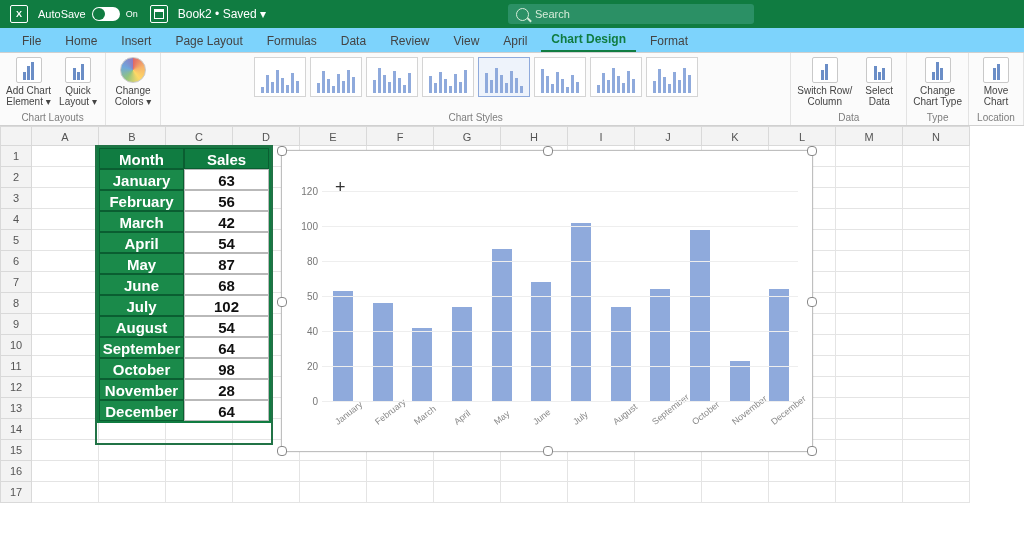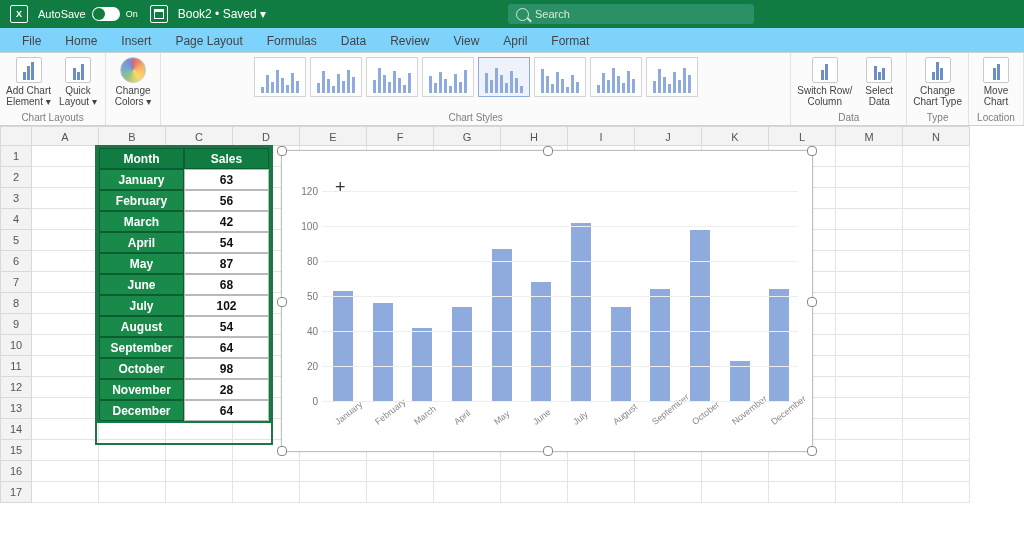--- a/index.html
+++ b/index.html
@@ -43,21 +43,21 @@
 .sheet{position:relative;height:calc(536px - 28px - 24px - 72px - 22px);overflow:hidden;}
 .colhdr{display:flex;height:20px;}
 .colhdr .rownum{width:30px;border:1px solid #d9d9d9;background:#f3f3f3;}
 .colhdr .ch{width:66px;border:1px solid #d9d9d9;border-left:none;background:#f3f3f3;text-align:center;font-size:11px;color:#555;line-height:20px;}
 .rows .r{display:flex;height:21px;}
 .r .rn{width:30px;border:1px solid #d9d9d9;border-top:none;background:#f3f3f3;text-align:center;font-size:11px;color:#555;line-height:21px;}
 .r .c{width:66px;border:1px solid #e4e4e4;border-top:none;border-left:none;background:#fff;}
 
 .datatbl{position:absolute;left:97px;top:20px;border:2px solid #107c41;}
 .datatbl .dh{display:flex;}
-.datatbl .dc{width:85px;height:21px;line-height:21px;text-align:center;font-size:12px;font-weight:600;box-sizing:border-box;}
+.datatbl .dc{width:85px;height:21px;line-height:21px;text-align:center;font-size:15px;font-weight:600;box-sizing:border-box;}
 .datatbl .dh .dc{background:#107c41;color:#fff;border:1px solid #0a5e31;}
 .datatbl .dr{display:flex;}
 .datatbl .dr .dc.m{background:#1a8a4a;color:#fff;border:1px solid #0a5e31;}
 .datatbl .dr .dc.v{background:#fff;color:#111;border:1px solid #b9b9b9;}
 .selbox{position:absolute;border:2px solid #217346;pointer-events:none;}
 
 .chartobj{position:absolute;left:281px;top:24px;width:530px;height:300px;background:#fff;border:1px solid #bfbfbf;box-shadow:0 0 0 1px rgba(0,0,0,0.04);}
 .handle{position:absolute;width:8px;height:8px;border:1px solid #888;background:#fff;border-radius:4px;}
 .h-tl{left:-5px;top:-5px}.h-tr{right:-5px;top:-5px}.h-bl{left:-5px;bottom:-5px}.h-br{right:-5px;bottom:-5px}
 .h-tc{left:50%;top:-5px;margin-left:-4px}.h-bc{left:50%;bottom:-5px;margin-left:-4px}
@@ -99,20 +99,21 @@
   <div class="tabs" id="tabs">
       <div class="tab">File</div>
       <div class="tab">Home</div>
       <div class="tab">Insert</div>
       <div class="tab">Page Layout</div>
       <div class="tab">Formulas</div>
       <div class="tab">Data</div>
       <div class="tab">Review</div>
       <div class="tab">View</div>
       <div class="tab">April</div>
+      <div class="tab active">Chart Design</div>
       <div class="tab">Format</div>
     </div>
 
   <div class="ribbon">
     <div class="rgroup">
       <div class="row">
         <div class="rbtn">
           <div class="ricn">
               <span class="b" style="height:40%"></span>
               <span class="b" style="height:70%"></span>

